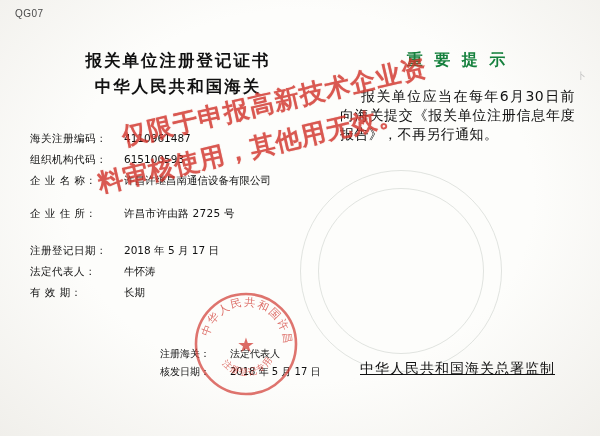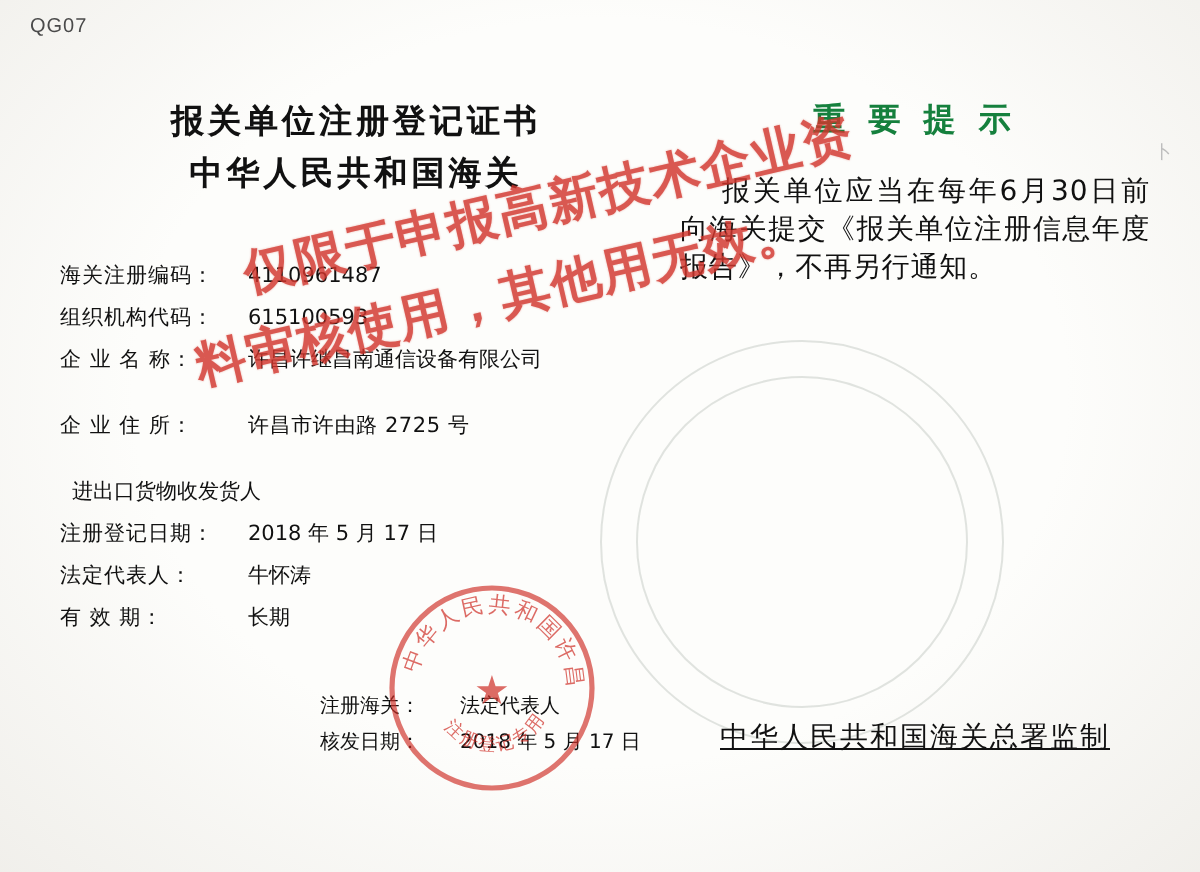--- a/index.html
+++ b/index.html
@@ -221,21 +221,20 @@
       <span class="label">企 业 名 称：</span>
       <span class="value">许昌许继昌南通信设备有限公司</span>
     </div>
     <div class="gap-row"></div>
     <div class="field-row" id="row-address">
       <span class="label">企 业 住 所：</span>
       <span class="value">许昌市许由路 2725 号</span>
     </div>
     <div class="gap-row"></div>
     <div class="field-row">
-      <span class="value">进出口货物收发货人</span>
     </div>
     <div class="field-row">
       <span class="label">注册登记日期：</span>
       <span class="value">2018 年 5 月 17 日</span>
     </div>
     <div class="field-row">
       <span class="label">法定代表人：</span>
       <span class="value">牛怀涛</span>
     </div>
     <div class="field-row">

